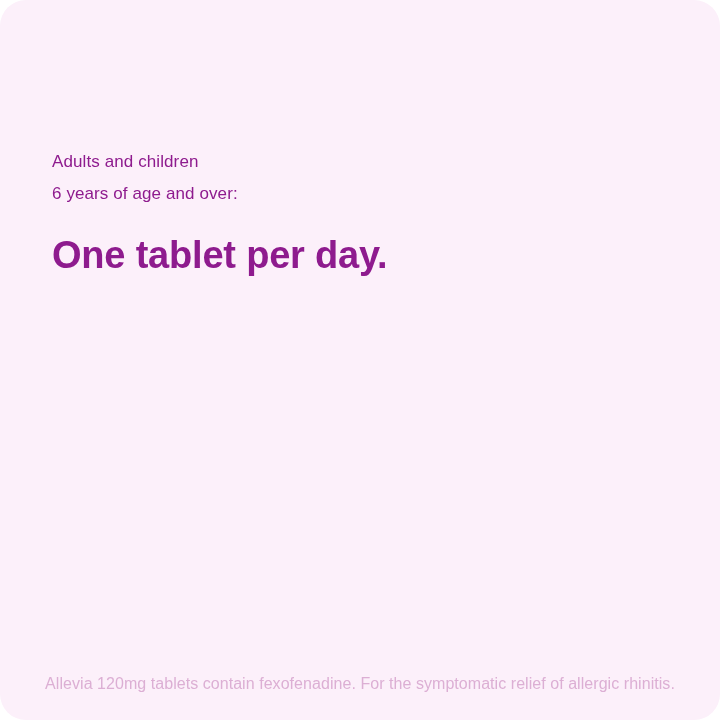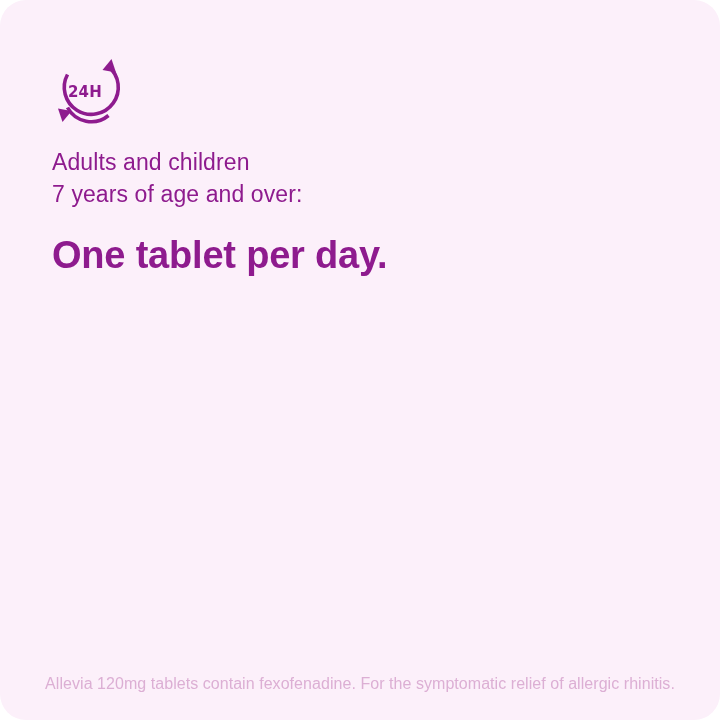--- a/index.html
+++ b/index.html
@@ -48,21 +48,21 @@
 
   
   #headings {
     position: absolute;
     left: 52px;
     top: 146px;
     width: 600px;
   }
   .lede {
     color: #8E1B8E;
-    font-size: 23px;
+    font-size: 17px;
     font-weight: 400;
     line-height: 32px;
     letter-spacing: 0.1px;
     white-space: nowrap;
   }
   #headline {
     position: absolute;
     left: 52px;
     top: 232px;
     color: #8E1B8E;
@@ -86,36 +86,24 @@
     line-height: 21px;
     letter-spacing: 0.05px;
   }
   .foot-line { display: block; }
 </style>
 </head>
 <body>
 
 <div id="card">
 
-  <div id="icon-wrap">
-    <svg viewBox="0 0 78 68" xmlns="http://www.w3.org/2000/svg" aria-hidden="true">
-
-      <path d="M 58.5 9.5 A 27 27 0 1 1 17.5 17.5" fill="none" stroke="#8E1B8E" stroke-width="3.6" stroke-linecap="butt"></path>
-      <path d="M 17.5 50.5 A 27 27 0 0 0 58.5 58.5" fill="none" stroke="#8E1B8E" stroke-width="3.6" stroke-linecap="butt"></path>
-
-      <polygon points="61.5,2.0 66.0,15.5 52.5,13.0" fill="#8E1B8E"></polygon>
-
-      <polygon points="12.5,65.0 8.0,51.5 21.5,54.0" fill="#8E1B8E"></polygon>
-      <text class="icon-label" x="35" y="40" text-anchor="middle">24H</text>
-    </svg>
-  </div>
 
   <div id="headings">
     <div class="lede">Adults and children</div>
-    <div class="lede">7 years of age and over:</div>
+    <div class="lede">6 years of age and over:</div>
   </div>
 
   <div id="headline">One tablet per day.</div>
 
   <div id="footer">
     <span class="foot-line">Allevia 120mg tablets contain fexofenadine. For the symptomatic relief of allergic rhinitis.</span>
   </div>
 
 </div>
 

